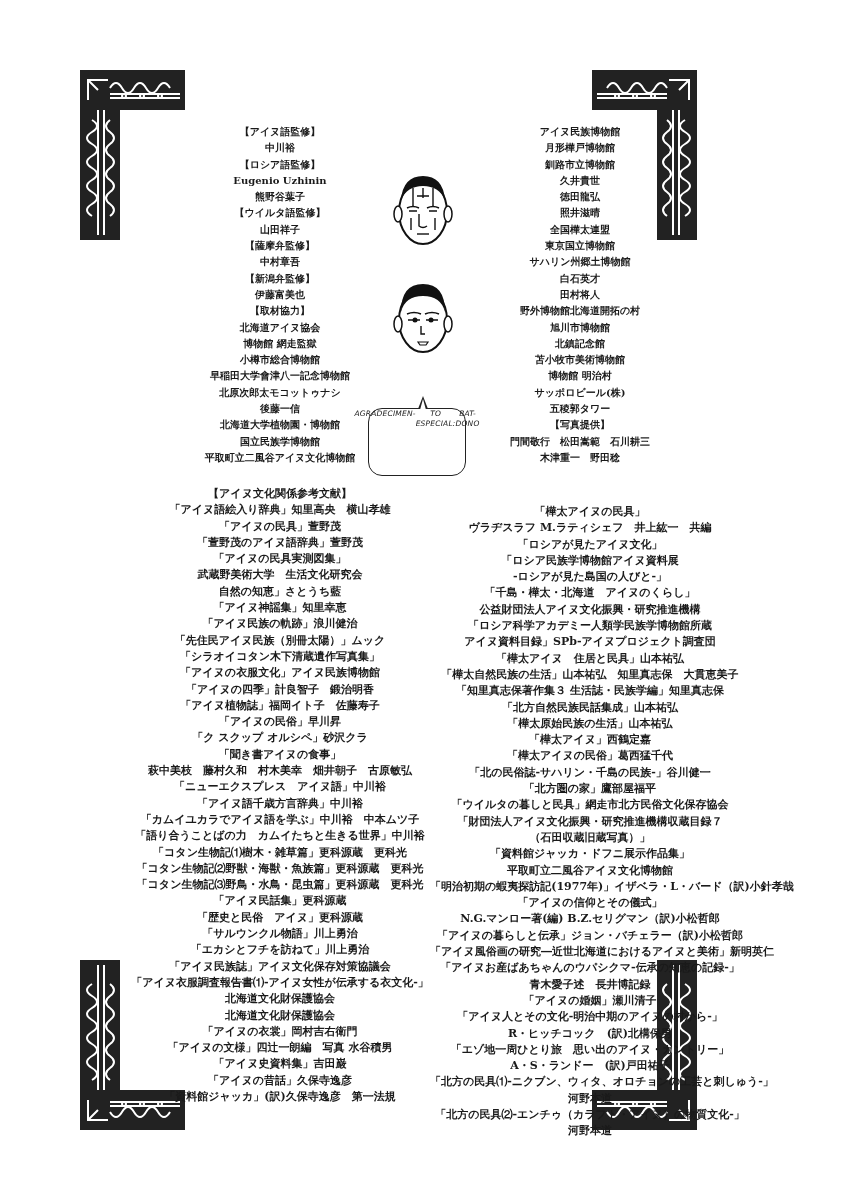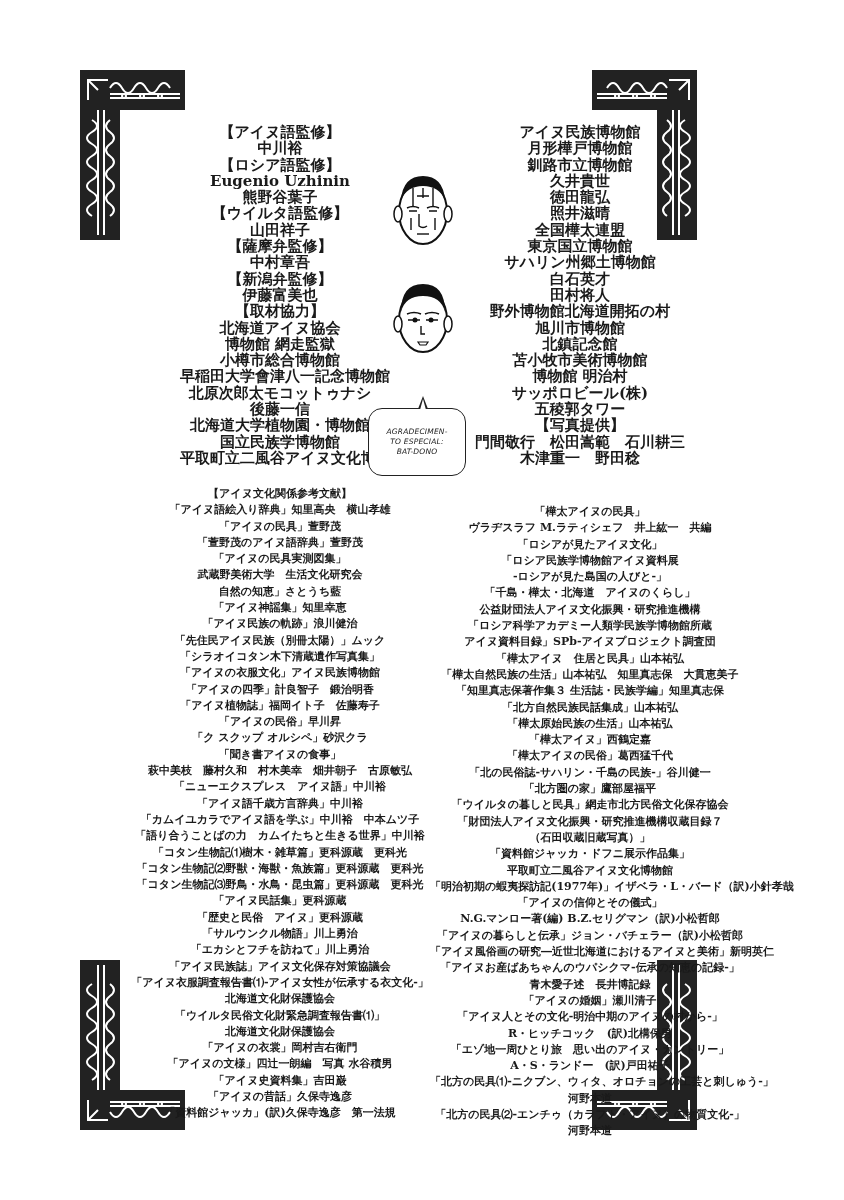--- a/index.html
+++ b/index.html
@@ -5,34 +5,34 @@
   html, body { margin: 0; padding: 0; background: #ffffff; }
   body { width: 844px; height: 1200px; position: relative; overflow: hidden;
          font-family: "DejaVu Serif", "Liberation Serif", serif; color: #1a1a1a; }
   .corner { position: absolute; width: 105px; height: 170px; }
   .corner svg { position: absolute; left: 0; top: 0; }
   .c-tl { left: 80px; top: 70px; }
   .c-tr { left: 592px; top: 70px; transform: scaleX(-1); }
   .c-bl { left: 80px; top: 960px; transform: scaleY(-1); }
   .c-br { left: 592px; top: 960px; transform: scale(-1,-1); }
 
-  .col { position: absolute; text-align: center; font-size: 15px; line-height: 16.3px; white-space: nowrap; }
+  .col { position: absolute; text-align: center; font-size: 10px; line-height: 16.3px; white-space: nowrap; }
   .col div { font-weight: bold; }
   .credits-left  { left: 180px; width: 200px; top: 124px; }
   .credits-right { left: 470px; width: 220px; top: 124px; }
   .refs { font-size: 11px; line-height: 16.3px; }
   .refs-left  { left: 130px; width: 300px; top: 486px; }
   .refs-right { left: 430px; width: 320px; top: 486px; margin-top: 18px; }
 
   .faces { position: absolute; left: 378px; top: 170px; width: 90px; }
   .face { width: 64px; height: 78px; margin: 0 auto 30px auto; position: relative; }
   .bubble { position: absolute; left: 368px; top: 408px; width: 96px; height: 66px;
             border: 1.5px solid #222; border-radius: 14px; background: #fff;
             font-family: "DejaVu Sans", sans-serif; font-style: italic; font-size: 7.5px;
-            line-height: 10px; text-align: center; display: flex; flex-direction: column;
+            line-height: 10px; text-align: center; display: flex; 
             justify-content: center; letter-spacing: 0.2px; }
   .bubble-tail { position: absolute; left: 418px; top: 396px; width: 0; height: 0;
             border-left: 5px solid transparent; border-right: 5px solid transparent;
             border-bottom: 13px solid #222; }
   .bubble-tail-inner { position: absolute; left: 419.5px; top: 399px; width: 0; height: 0;
             border-left: 3.5px solid transparent; border-right: 3.5px solid transparent;
             border-bottom: 11px solid #fff; }
 </style>
 </head>
 <body>
@@ -218,21 +218,20 @@
     <div>「コタン生物記⑴樹木・雑草篇」更科源蔵　更科光</div>
     <div>「コタン生物記⑵野獣・海獣・魚族篇」更科源蔵　更科光</div>
     <div>「コタン生物記⑶野鳥・水鳥・昆虫篇」更科源蔵　更科光</div>
     <div>「アイヌ民話集」更科源蔵</div>
     <div>「歴史と民俗　アイヌ」更科源蔵</div>
     <div>「サルウンクル物語」川上勇治</div>
     <div>「エカシとフチを訪ねて」川上勇治</div>
     <div>「アイヌ民族誌」アイヌ文化保存対策協議会</div>
     <div>「アイヌ衣服調査報告書⑴-アイヌ女性が伝承する衣文化-」</div>
     <div>北海道文化財保護協会</div>
-    <div>「ウイルタ民俗文化財緊急調査報告書⑴」</div>
     <div>北海道文化財保護協会</div>
     <div>「アイヌの衣裳」岡村吉右衛門</div>
     <div>「アイヌの文様」四辻一朗編　写真 水谷積男</div>
     <div>「アイヌ史資料集」吉田巌</div>
     <div>「アイヌの昔話」久保寺逸彦</div>
     <div>「資料館ジャッカ」(訳)久保寺逸彦　第一法規</div>
   </div>
 
 <div class="col refs refs-right">
     <div>「樺太アイヌの民具」</div>

